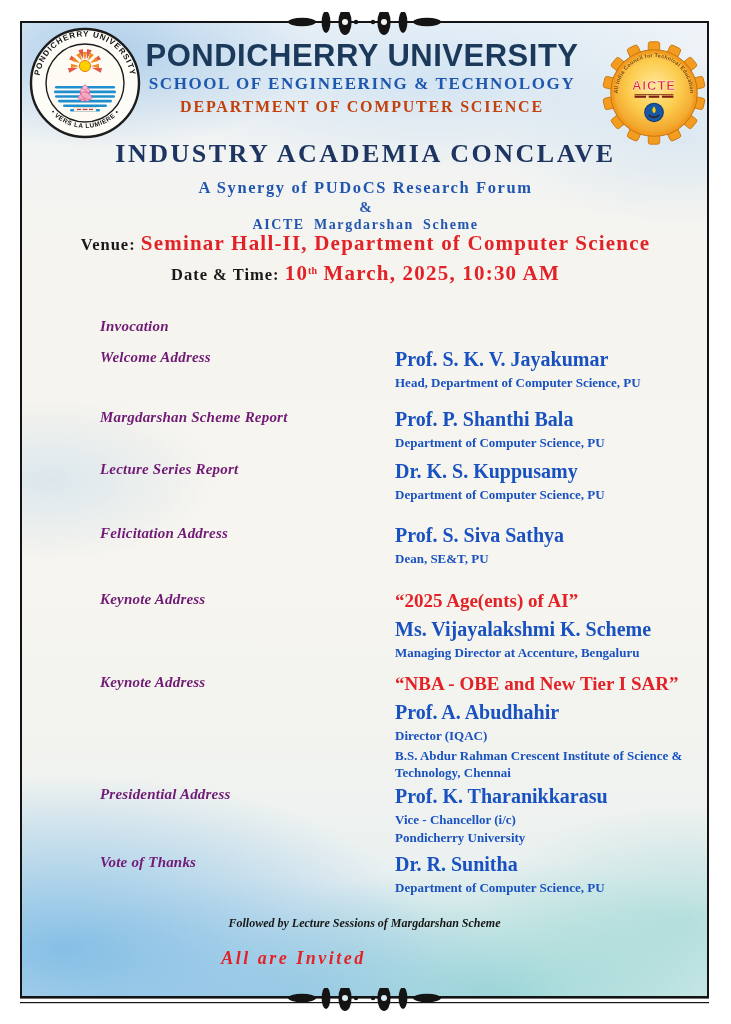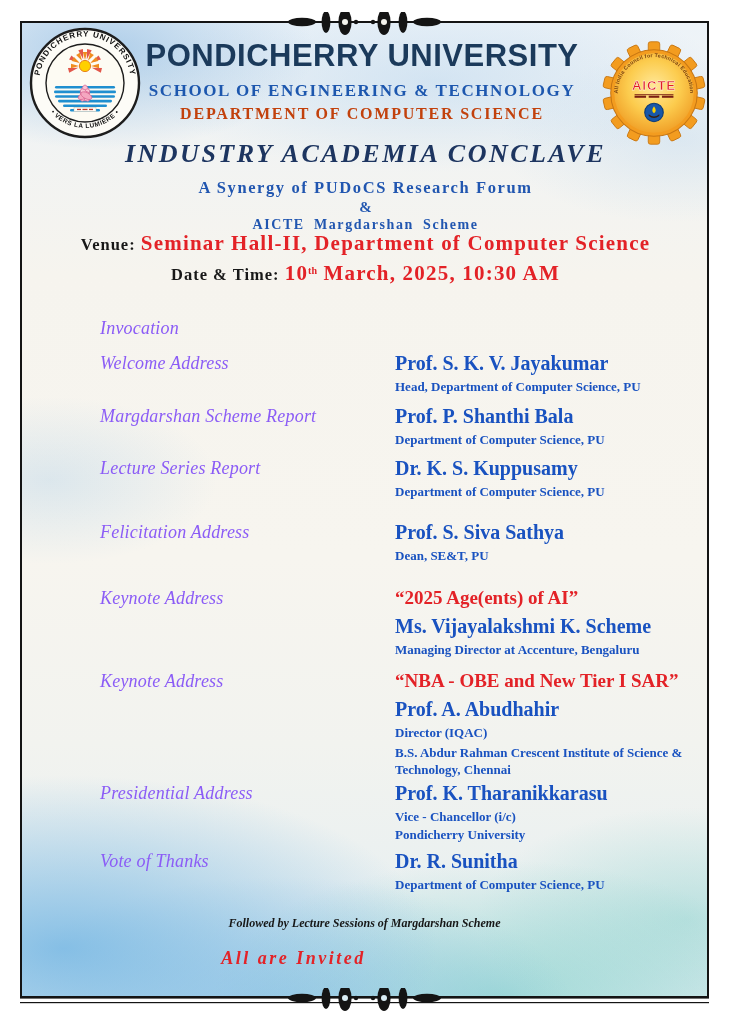--- a/index.html
+++ b/index.html
@@ -26,39 +26,39 @@
   .edge{position:absolute;left:20px;width:689px;height:36px;}
   .edge.top{top:12px;}
   .edge.bottom{top:988px;}
 
   
   .pu-logo{position:absolute;left:28px;top:26px;width:114px;height:114px;}
   .aicte-logo{position:absolute;left:601px;top:40px;width:106px;height:106px;}
   .header-text{position:absolute;left:132px;top:38px;width:460px;text-align:center;}
   .h-univ{font-family:"Liberation Sans",sans-serif;font-weight:800;font-size:31px;
           letter-spacing:.5px;color:#1b3a5b;white-space:nowrap;}
-  .h-school{margin-top:7px;font-weight:bold;font-size:17px;letter-spacing:1.6px;color:#1d57ae;white-space:nowrap;}
+  .h-school{font-weight:bold;font-size:17px;letter-spacing:1.6px;color:#1d57ae;white-space:nowrap;}
   .h-dept{margin-top:4px;font-weight:bold;font-size:16px;letter-spacing:1.8px;color:#c2410c;white-space:nowrap;}
 
   
   .event{position:absolute;left:0;top:139px;width:731px;text-align:center;}
-  .e-title{font-weight:bold;font-style:italic;font-size:26px;letter-spacing:2.5px;color:#1d3560;}
+  .e-title{font-weight:bold;font-size:26px;letter-spacing:2.5px;color:#1d3560;}
   .e-sub1{margin-top:9px;font-weight:bold;font-size:16.5px;letter-spacing:1.6px;color:#2156b0;}
   .e-amp{margin-top:1px;font-weight:bold;font-size:15px;color:#2156b0;}
   .e-sub2{margin-top:1px;font-weight:bold;font-size:14px;letter-spacing:1.6px;word-spacing:4px;color:#2156b0;}
   .venue{position:absolute;left:0;top:230px;width:731px;text-align:center;line-height:26px;}
   .v-label{font-weight:bold;font-size:16.5px;letter-spacing:1px;color:#181818;}
   .v-value{font-weight:bold;font-size:21px;letter-spacing:1.2px;color:#e32227;}
   .v-sup{font-weight:bold;font-size:10px;vertical-align:6px;color:#e32227;}
 
   
   .program{position:absolute;left:100px;top:316px;width:600px;}
   .prow{display:flex;}
-  .p-label{width:295px;flex:0 0 295px;font-style:italic;font-weight:normal;
-           font-size:18px;line-height:1.35;color:#8b5cf6;letter-spacing:.2px;}
+  .p-label{width:295px;flex:0 0 295px;font-style:italic;font-weight:bold;
+           font-size:15px;line-height:1.35;color:#701a75;letter-spacing:.2px;}
   .p-right{flex:1;}
   .p-talk{font-weight:bold;font-size:19px;line-height:1.3;color:#e32227;margin-bottom:3px;}
   .p-name{font-weight:bold;font-size:20px;line-height:1.25;color:#1952c0;}
   .p-line{font-weight:bold;font-size:13px;line-height:1.3;color:#1952c0;margin-top:3px;max-width:300px;}
 
   
   .followed{position:absolute;left:0;top:916px;width:729px;text-align:center;
             font-style:italic;font-weight:bold;font-size:12px;color:#171717;}
   .invited{position:absolute;left:0;top:948px;width:587px;text-align:center;
            font-style:italic;font-weight:bold;font-size:18px;letter-spacing:2.5px;color:#e32227;}
@@ -220,21 +220,21 @@
     <div><span class="v-label">Venue: </span><span class="v-value">Seminar Hall-II, Department of Computer Science</span></div>
     <div><span class="v-label">Date &amp; Time: </span><span class="v-value">10</span><span class="v-sup">th</span><span class="v-value"> March, 2025, 10:30 AM</span></div>
   </div>
 
   <div class="program">
 
     <div class="prow" style="margin-bottom:11px">
       <div class="p-label">Invocation</div>
     </div>
 
-    <div class="prow" style="margin-bottom:8px">
+    <div class="prow" style="margin-bottom:15px">
       <div class="p-label">Welcome  Address</div>
       <div class="p-right">
         <div class="p-name">Prof. S. K. V. Jayakumar</div>
         <div class="p-line">Head, Department of Computer Science, PU</div>
       </div>
     </div>
 
     <div class="prow" style="margin-bottom:7px">
       <div class="p-label">Margdarshan Scheme Report</div>
       <div class="p-right">

